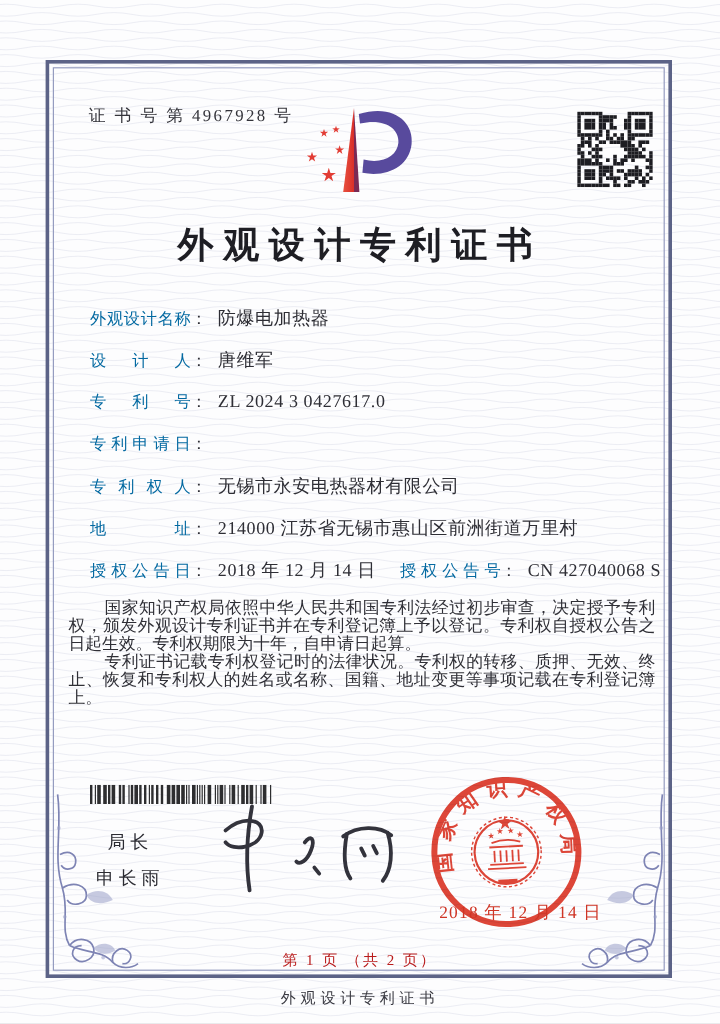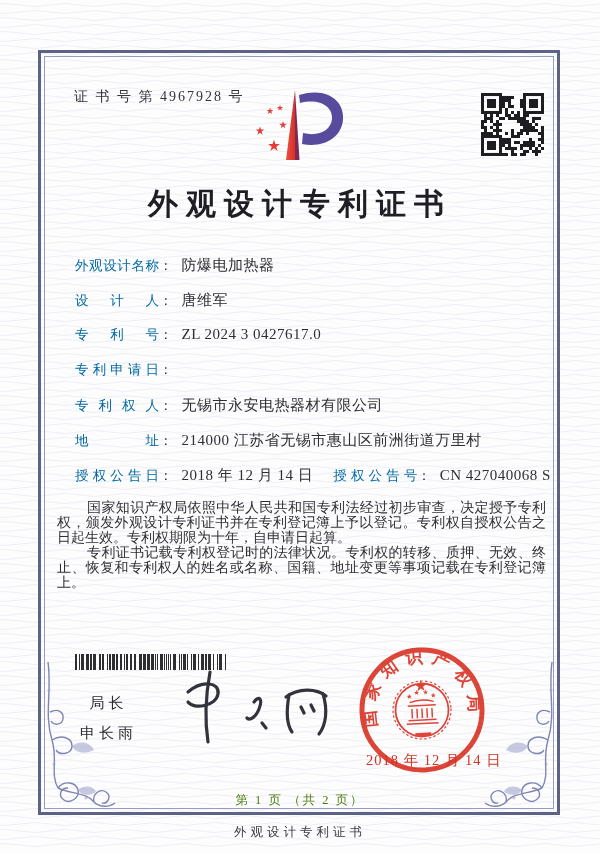--- a/index.html
+++ b/index.html
@@ -19,21 +19,21 @@
   .fcolon{font-size:13.5px;}
   .fvalue{font-size:15px;margin-left:9px;letter-spacing:.5px;white-space:nowrap;}
   .pair2{display:flex;align-items:baseline;margin-left:20px;}
   .paras{position:absolute;left:57px;top:500px;width:489px;z-index:2;font-size:14px;line-height:15px;text-align:justify;color:#2f2f36;}
   .paras p{margin:0;text-indent:2.15em;}
   .barcode{position:absolute;left:75px;top:654px;z-index:2;}
   .director{position:absolute;left:80px;top:688px;z-index:2;font-size:15px;letter-spacing:4px;line-height:30px;color:#2b2b32;text-align:center;}
   .sig{position:absolute;left:158px;top:666px;z-index:3;}
   .sealwrap{position:absolute;left:352px;top:640px;z-index:2;mix-blend-mode:multiply;opacity:.94;transform:rotate(-3deg);}
   .sealdate{position:absolute;left:366px;top:751px;z-index:3;color:#cf3526;font-size:14.5px;letter-spacing:1px;white-space:nowrap;}
-  .pageinfo{position:absolute;left:0;right:0;top:792px;text-align:center;font-size:12.5px;letter-spacing:2px;color:#4d7c0f;z-index:2;}
+  .pageinfo{position:absolute;left:0;right:0;top:792px;text-align:center;font-size:12.5px;letter-spacing:2px;color:#b91c1c;z-index:2;}
   .backnote{position:absolute;left:0;right:0;top:824px;text-align:center;font-size:12.5px;letter-spacing:4px;color:#3a3a42;z-index:2;}
   .fl-left{position:absolute;left:42px;bottom:43px;z-index:1;}
   .fl-right{position:absolute;right:42px;bottom:43px;z-index:1;transform:scaleX(-1);}
 </style>
 </head>
 <body>
 
 <div class="page">
 
   <svg id="waves" width="600" height="853">

